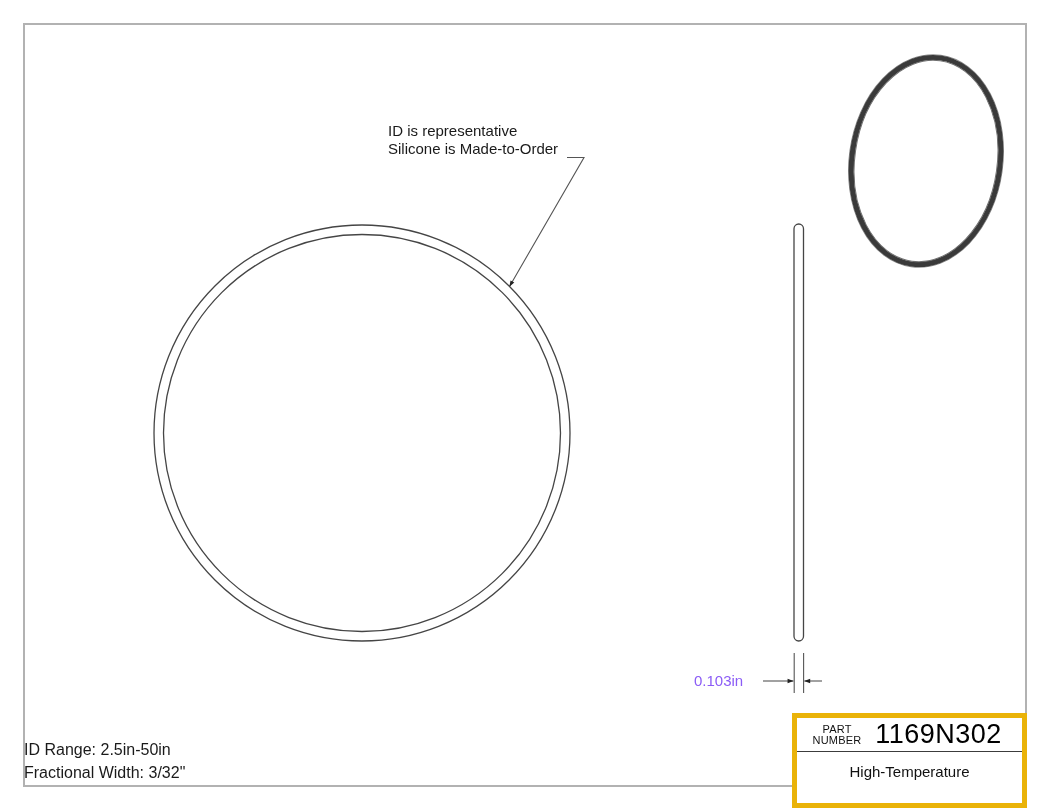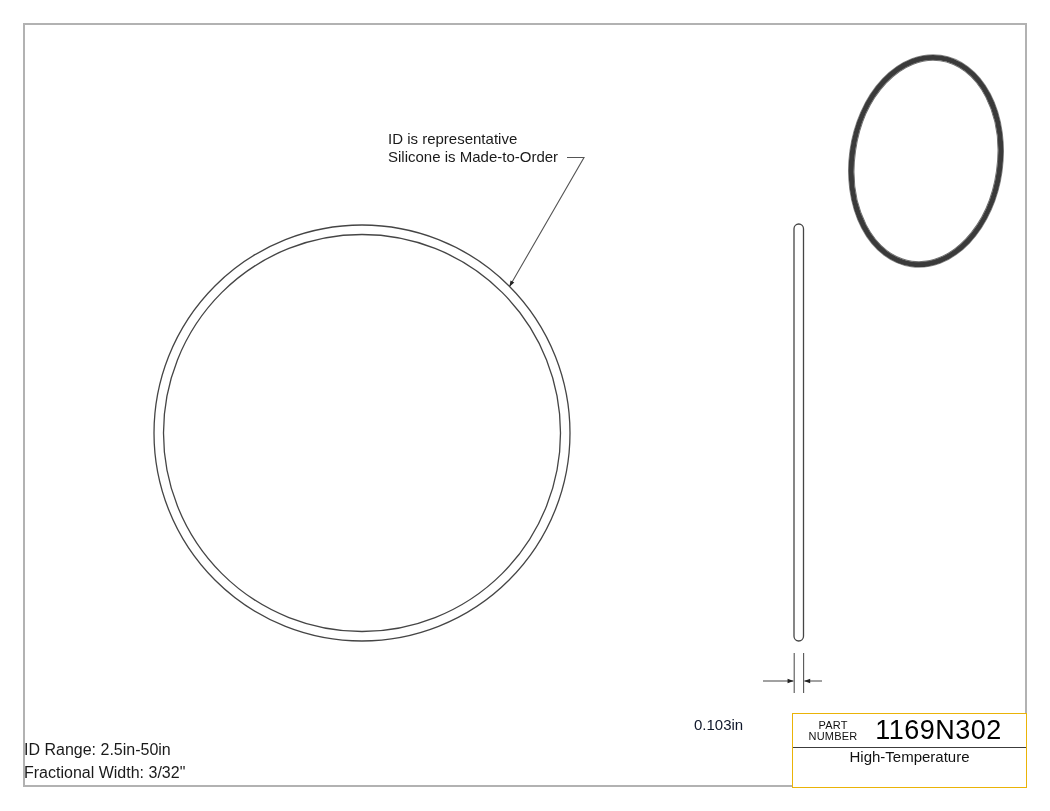--- a/index.html
+++ b/index.html
@@ -6,49 +6,49 @@
   #stage{
     position:relative;width:1050px;height:811px;background:#ffffff;overflow:hidden;
     font-family:"Liberation Sans", sans-serif;color:#111;
   }
   #frame{
     position:absolute;left:23px;top:23px;width:1004px;height:764px;
     border:2px solid #b2b2b2;box-sizing:border-box;
   }
   #drawing-svg{position:absolute;left:0;top:0;}
   .anno{
-    position:absolute;left:388px;top:130px;
+    position:absolute;left:388px;top:122px;
     font-size:15px;line-height:18px;color:#1a1a1a;white-space:nowrap;
   }
   .dim-label{
     position:absolute;left:694px;top:672px;
-    font-size:15px;color:#0f172a;white-space:nowrap;margin-top:44px;
+    font-size:15px;color:#8b5cf6;white-space:nowrap;
   }
   .specs{
     position:absolute;left:24px;top:738px;
     font-size:16px;line-height:23px;color:#1a1a1a;white-space:nowrap;
   }
   #title-block{
-    position:absolute;left:792px;top:713px;width:235px;height:75px;
-    border:1px solid #eab308;box-sizing:border-box;background:#fff;
+    position:absolute;left:792px;top:713px;width:235px;height:95px;
+    border:5px solid #eab308;box-sizing:border-box;background:#fff;
   }
   #tb-row1{
     height:34px;border-bottom:1px solid #3c3c3c;box-sizing:border-box;
     display:flex;align-items:center;
   }
   #tb-part-label{
     width:64px;margin-left:8px;text-align:center;
     font-size:11px;line-height:11px;color:#111;letter-spacing:0.2px;
   }
   #tb-part-number{
     flex:1;text-align:center;padding-right:14px;
     font-size:27px;font-weight:normal;letter-spacing:0.5px;color:#000;
   }
   #tb-row2{
-    height:39px;display:flex;flex-direction:row;justify-content:center;
+    height:39px;display:flex;flex-direction:column;justify-content:center;
     text-align:center;font-size:15px;line-height:18px;color:#111;
   }
 </style>
 </head>
 <body>
 
 <div id="stage">
 
   <div id="frame"></div>
 

